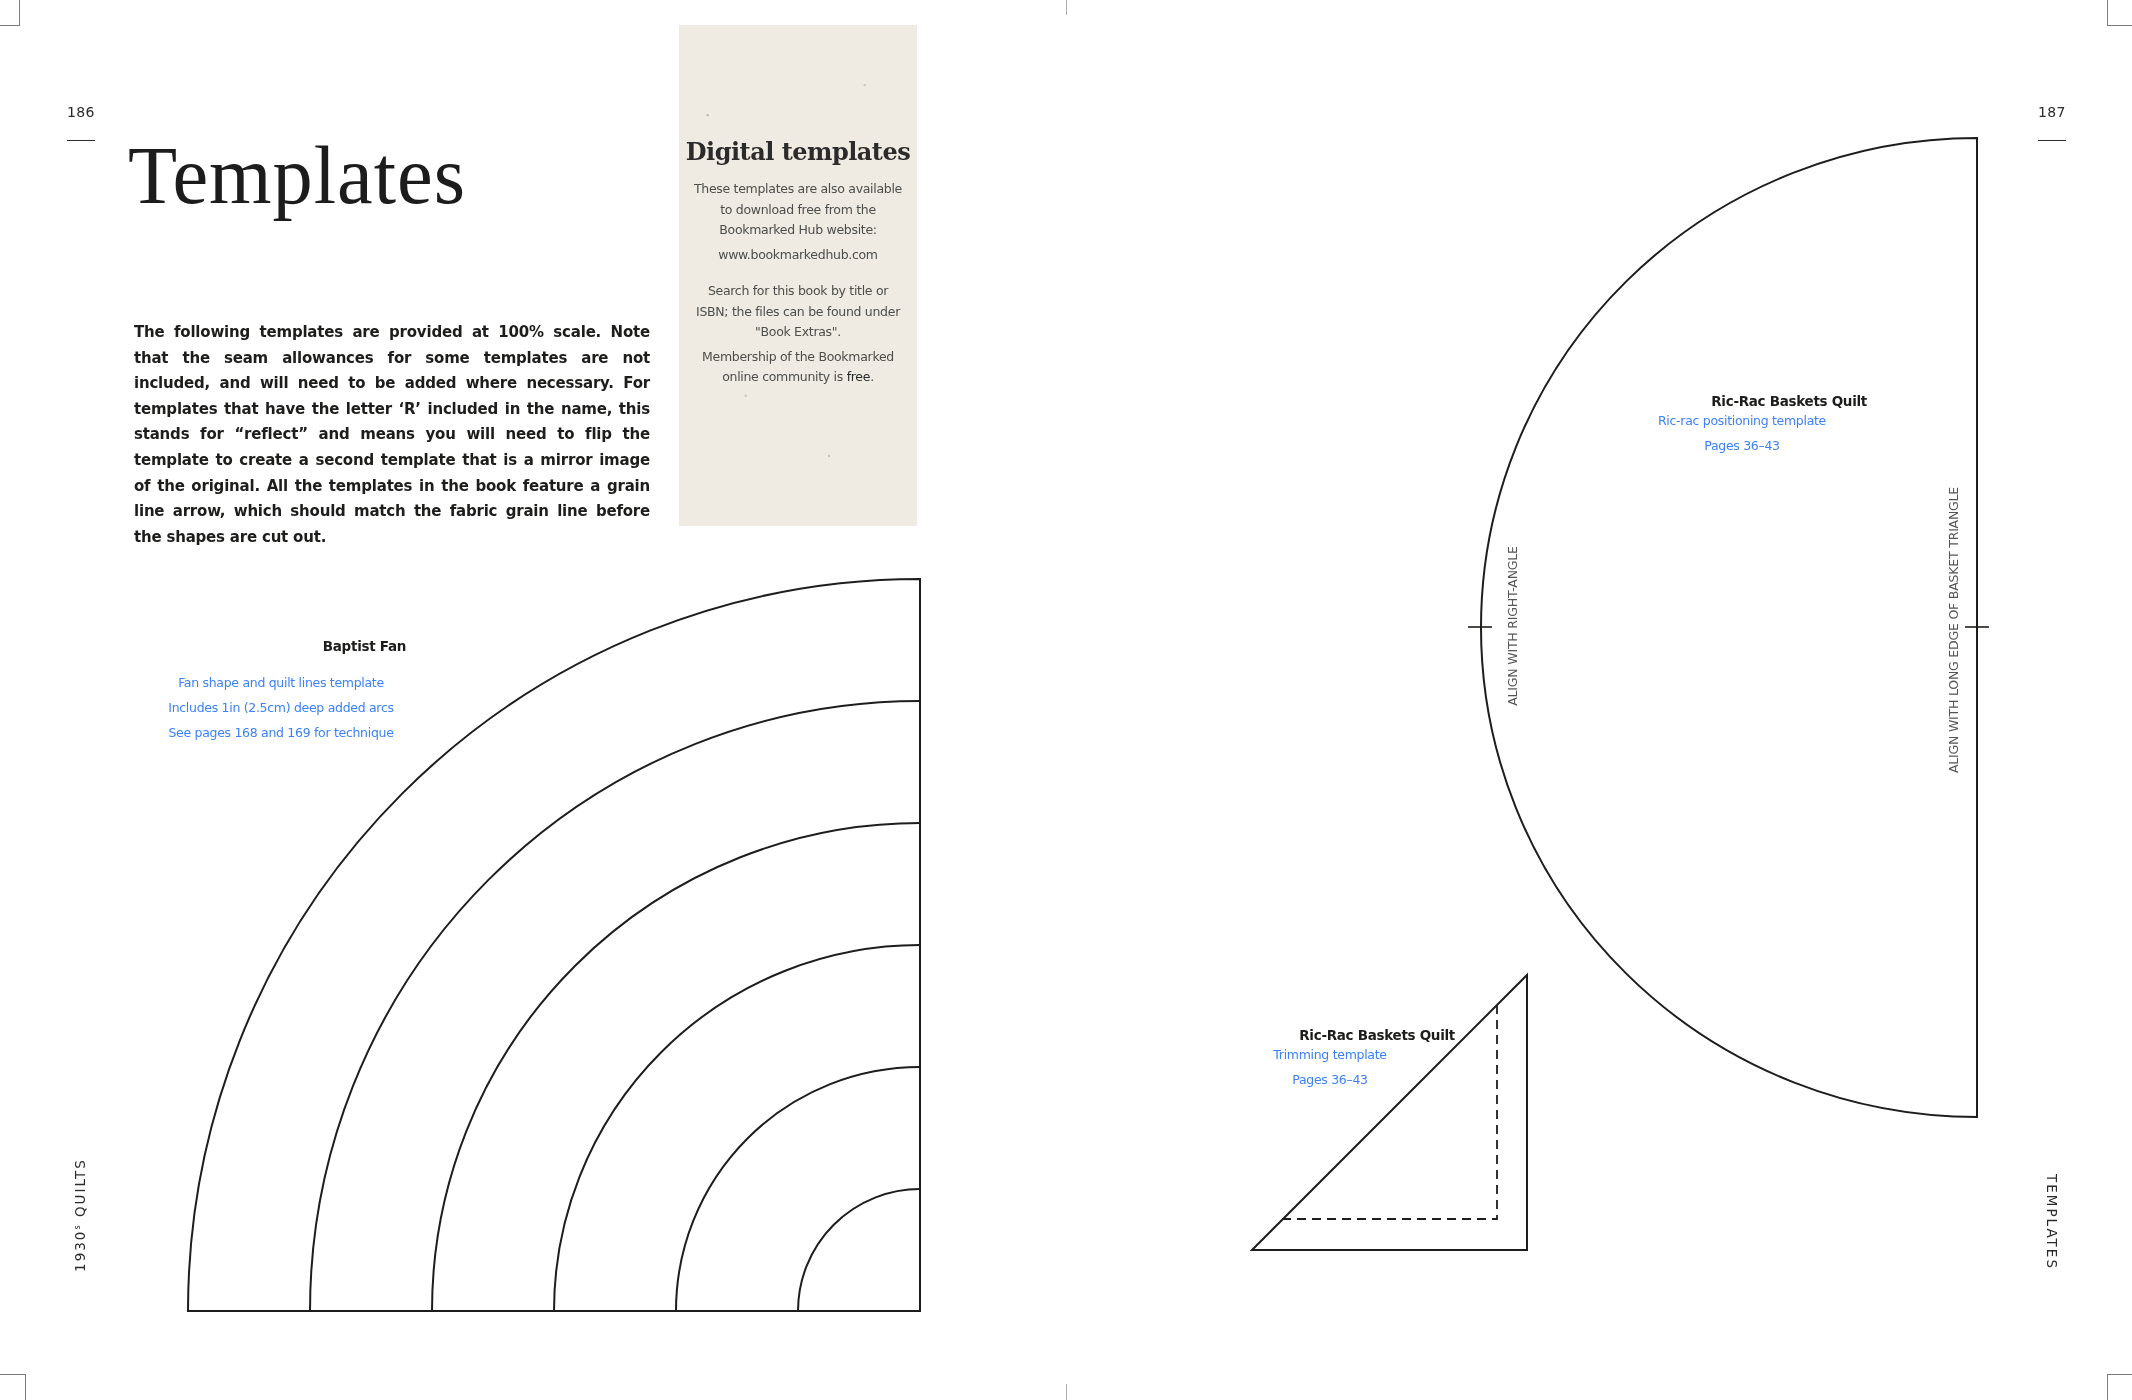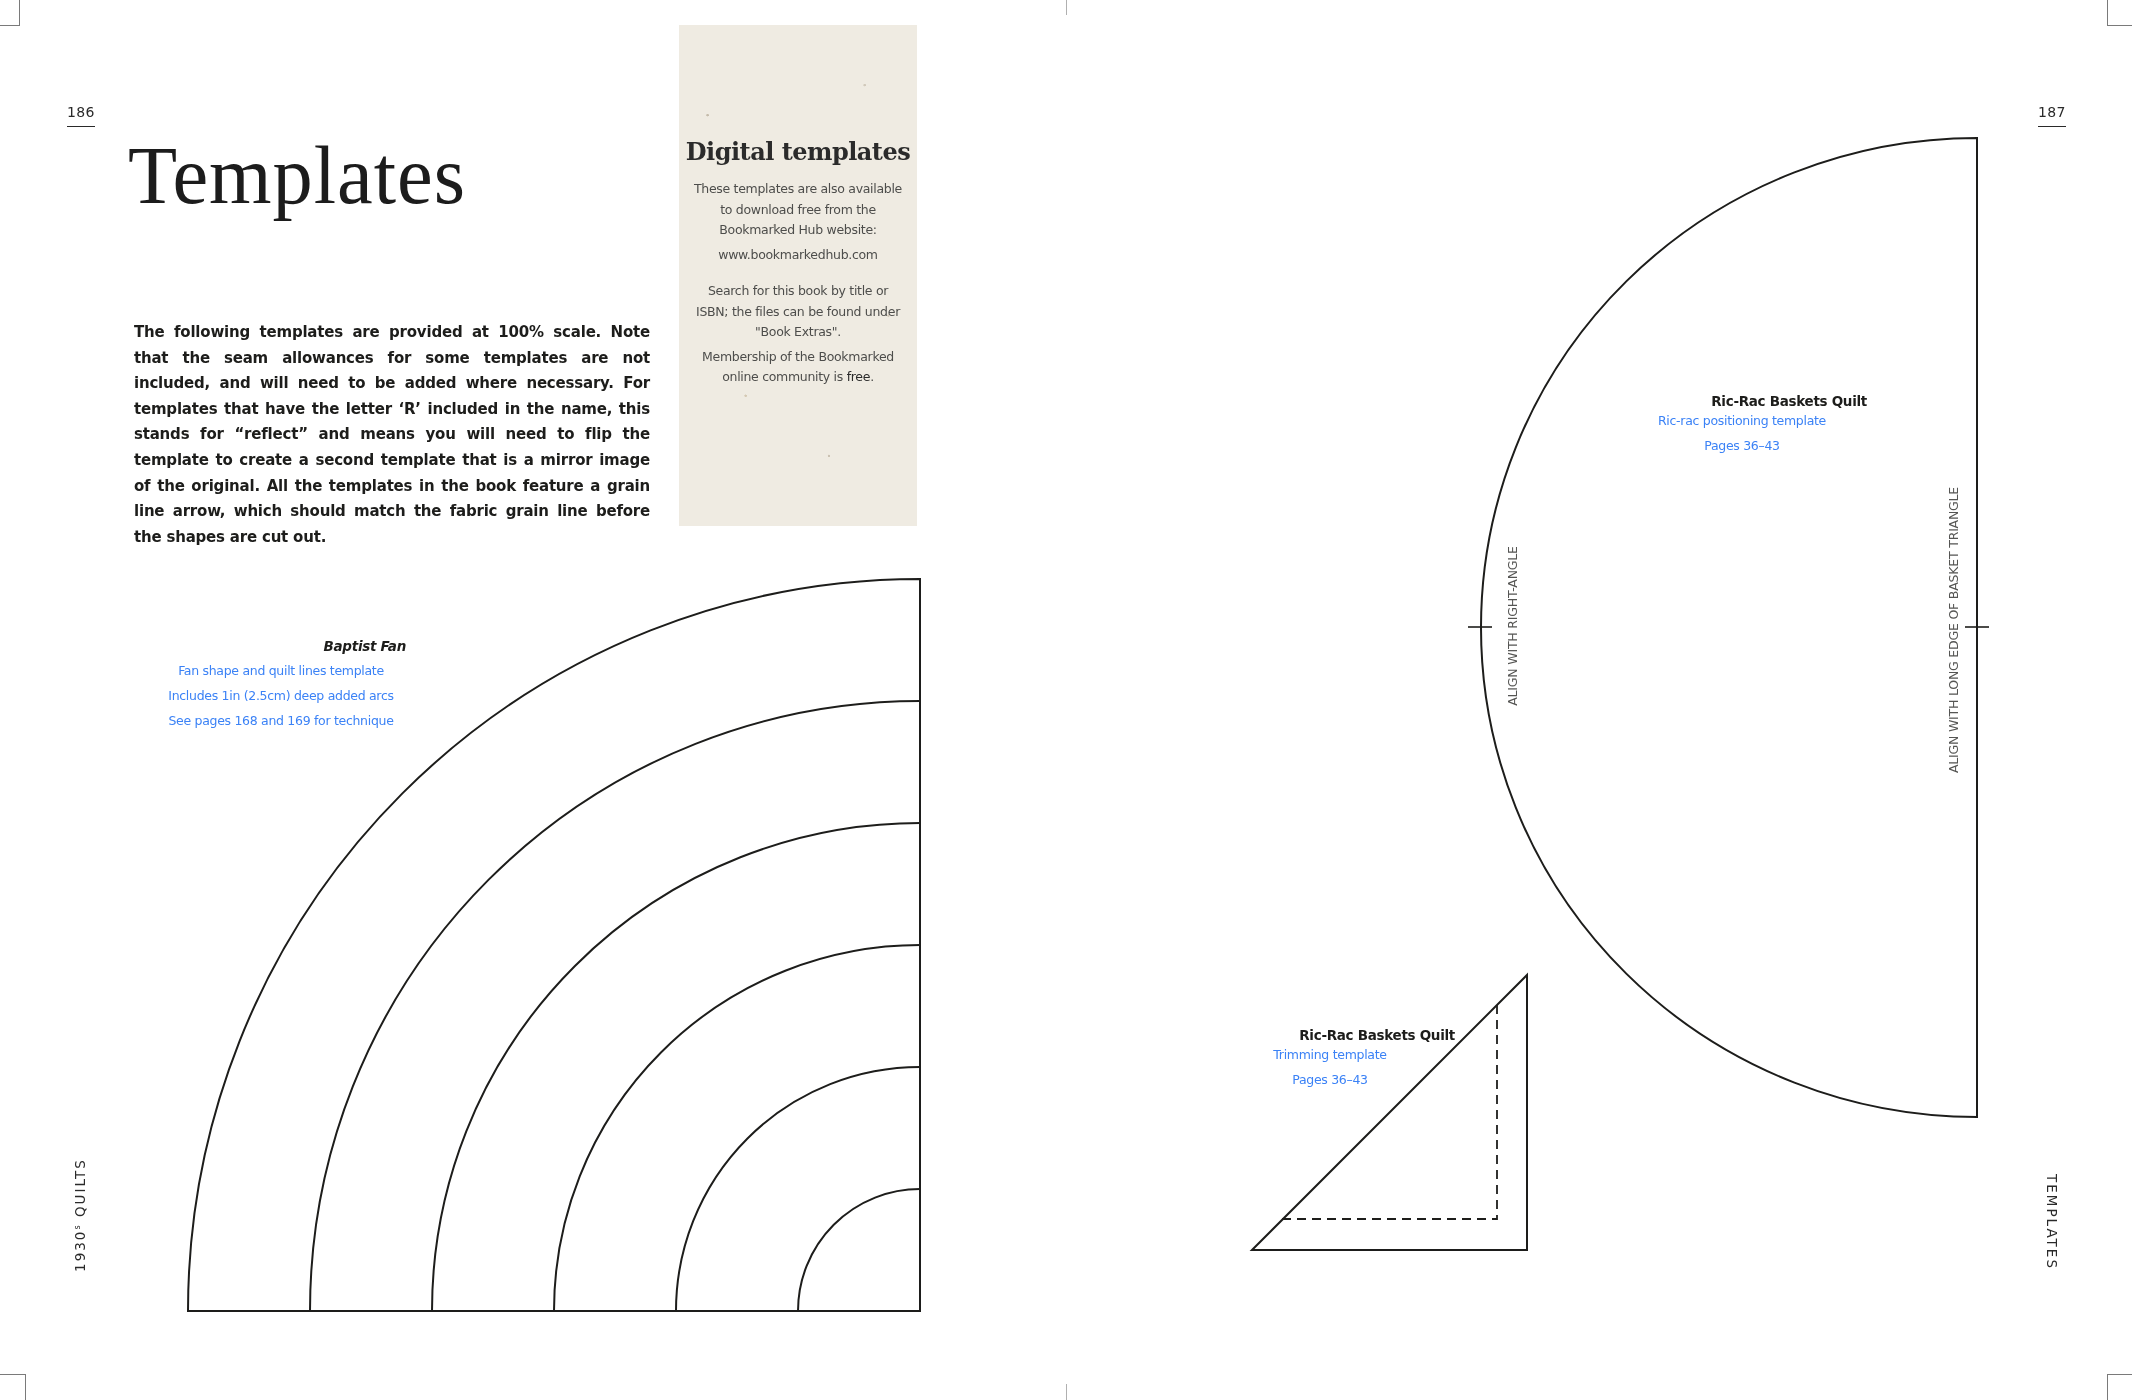--- a/index.html
+++ b/index.html
@@ -18,21 +18,21 @@
 
     
     .crop { position: absolute; background: #7a7a7a; }
 
     
     .page-num {
       position: absolute;
       font-family: "DejaVu Sans", sans-serif;
       font-size: 14px;
       color: #2a2a2a;
-      padding-bottom: 6px;
+      padding-bottom: 20px;
       border-bottom: 1px solid #2a2a2a;
       line-height: 16px;
       letter-spacing: 0.3px;
     }
 
     
     .page-title {
       position: absolute;
       left: 128px;
       top: 126px;
@@ -181,21 +181,21 @@
   <h2 class="digital-title">Digital templates</h2>
   <div class="digital-body">
     <p>These templates are also available to download free from the Bookmarked Hub website:</p>
     <p style="margin-bottom:16px;">www.bookmarkedhub.com</p>
     <p>Search for this book by title or ISBN; the files can be found under "Book Extras".</p>
     <p><span>Membership of the Bookmarked online community is </span><a class="free-link">free</a><span>.</span></p>
   </div>
 </div>
 
 <div class="tpl-label" style="left:156px;top:636px;width:250px;">
-  <span class="tpl-name" style="margin-bottom:2px;font-style:italic;">Baptist Fan</span>
+  <span class="tpl-name" style="margin-bottom:14px;">Baptist Fan</span>
   <span class="tpl-line">Fan shape and quilt lines template</span>
   <span class="tpl-line">Includes 1in (2.5cm) deep added arcs</span>
   <span class="tpl-line">See pages 168 and 169 for technique</span>
 </div>
 
 <div class="vtext runner-left" style="left:80px;top:1215px;transform:translate(-50%,-50%) rotate(-90deg);">
   <span>1930</span><sup>s</sup><span> QUILTS</span>
 </div>
 
 <div class="page-num" style="left:2038px;top:104px;">187</div>

